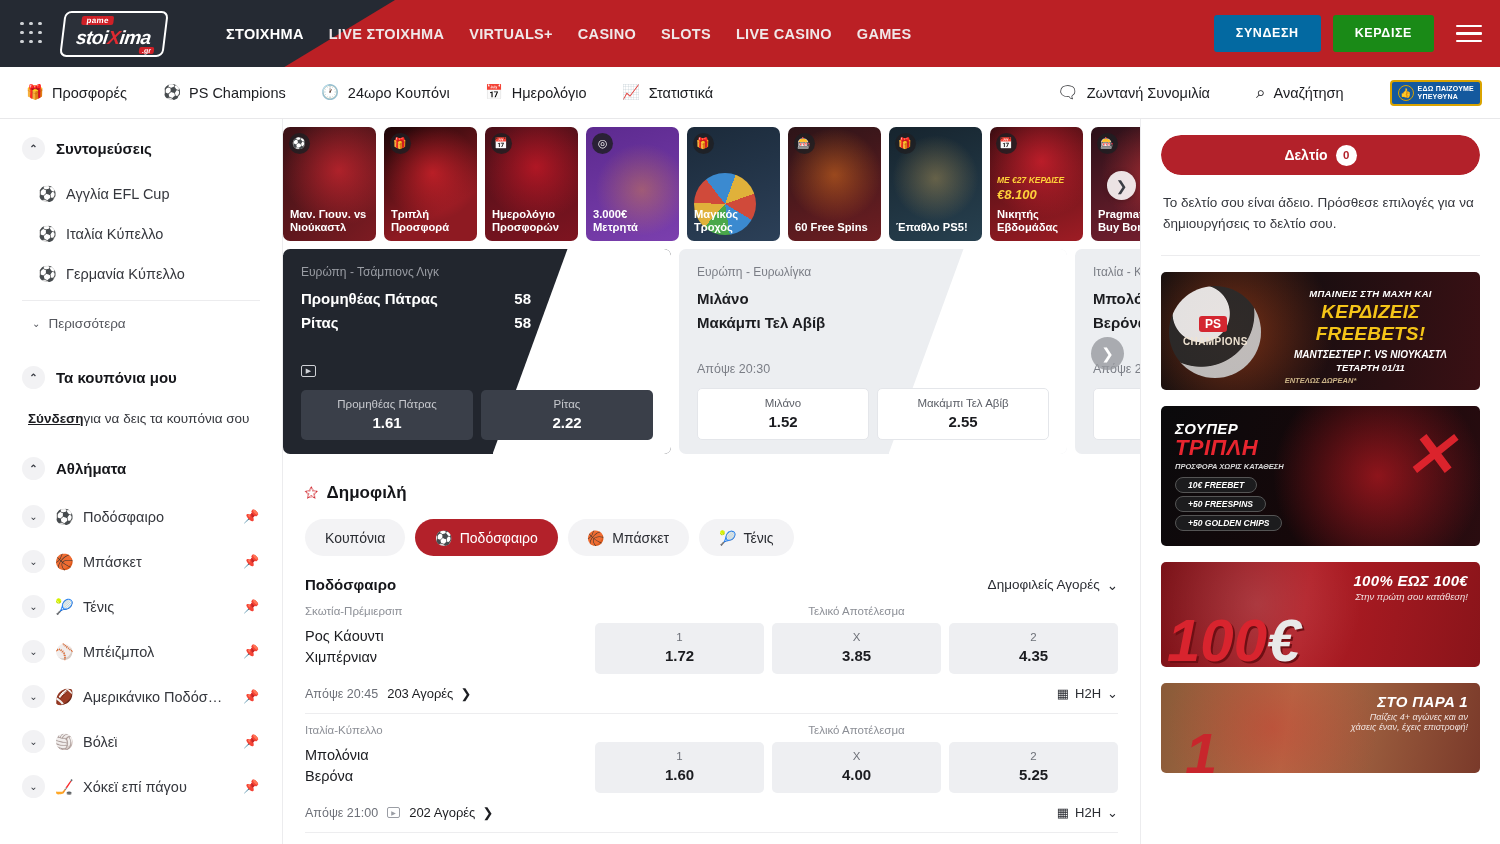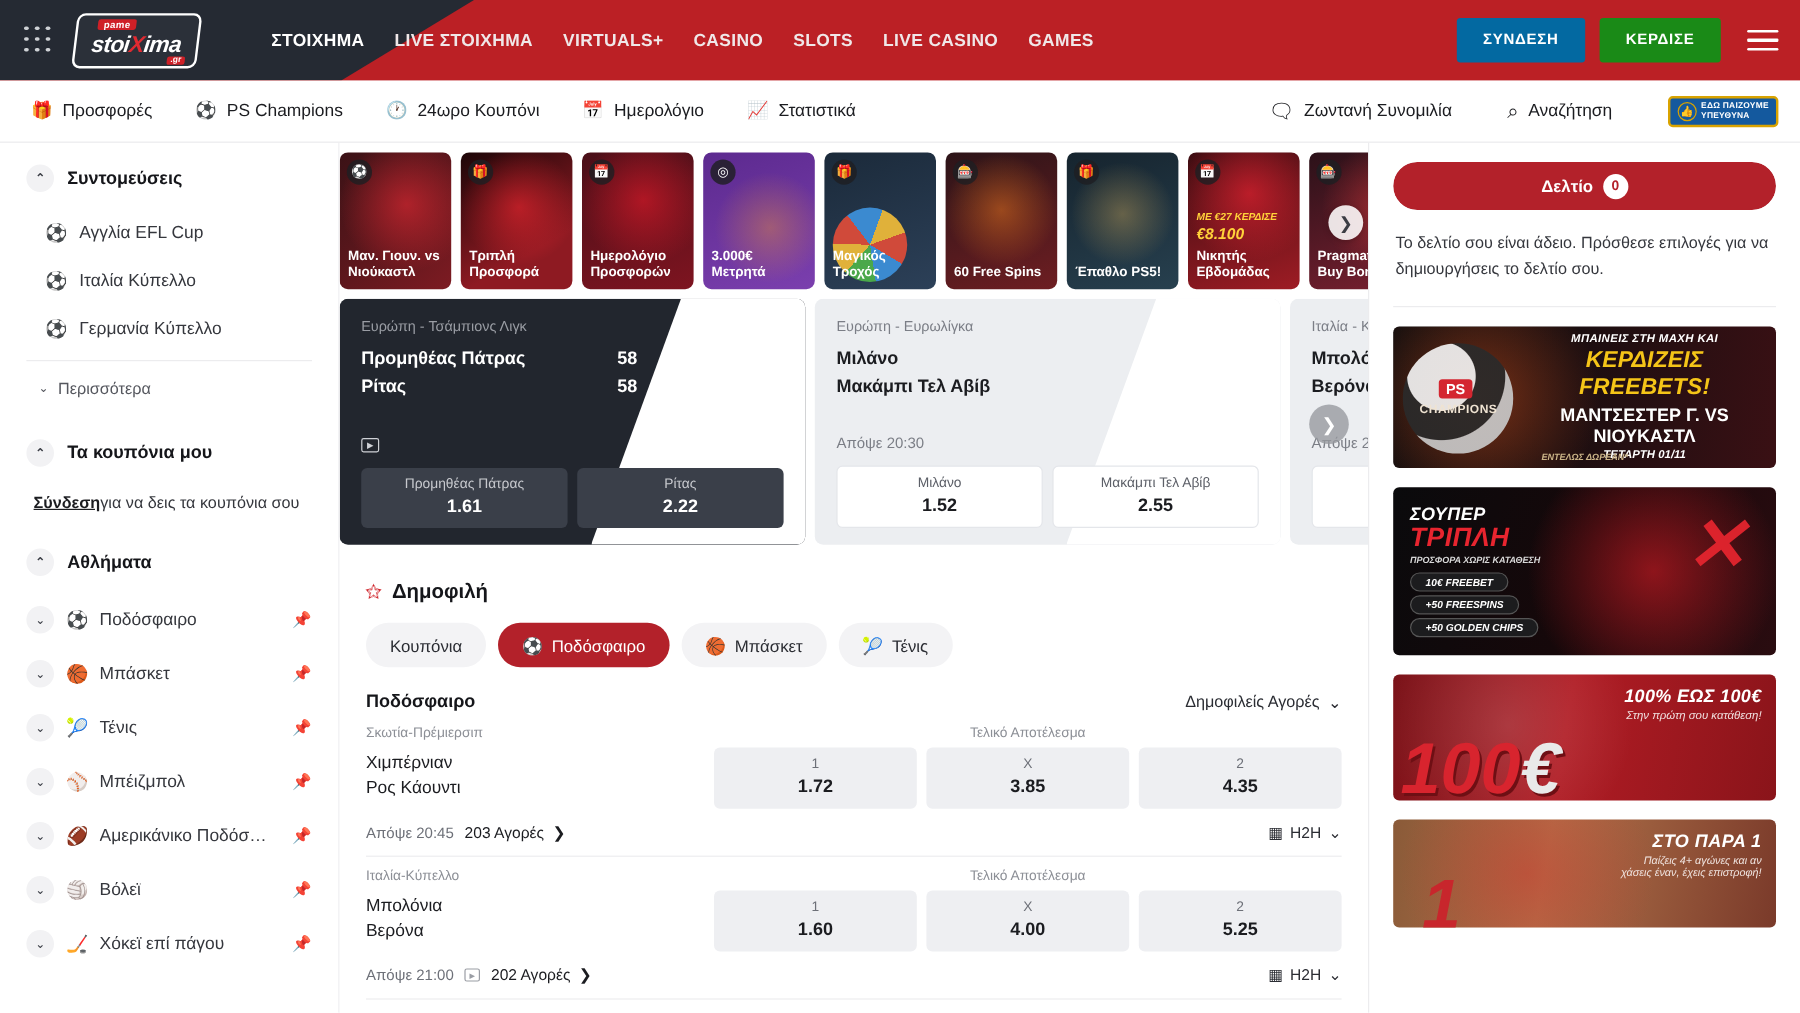--- a/index.html
+++ b/index.html
@@ -701,22 +701,22 @@
         <span class="markets-sel">
           <span>Δημοφιλείς Αγορές</span>
           <span>⌄</span>
         </span>
       </div>
 
       <div class="evrow">
         <div class="evrow-top">
           <div class="ev-left">
             <div class="ev-league">Σκωτία-Πρέμιερσιπ</div>
+            <div class="ev-team">Ρος Κάουντι</div>
             <div class="ev-team">Χιμπέρνιαν</div>
-            <div class="ev-team">Ρος Κάουντι</div>
           </div>
           <div class="ev-right">
             <div class="ev-mtitle">Τελικό Αποτέλεσμα</div>
             <div class="ev-odds">
               <div class="ev-odd">
                 <div class="el">1</div>
                 <div class="ev">1.72</div>
               </div>
               <div class="ev-odd">
                 <div class="el">X</div>
@@ -801,21 +801,21 @@
     <div class="slip-empty">Το δελτίο σου είναι άδειο. Πρόσθεσε επιλογές για να δημιουργήσεις το δελτίο σου.</div>
 
     <div class="rb" style="background:linear-gradient(100deg,#0c0c0e 0%,#1a0e10 45%,#3a1014 100%);">
       <div class="art" style="background:radial-gradient(circle at 22% 50%, rgba(240,90,30,.45), transparent 40%);"></div>
       <div class="circle" style="left:8px;top:14px;width:92px;height:92px;background:radial-gradient(circle at 35% 30%,#f2f2f2 0 32%,#2a2a2a 33% 60%,#c8c8c8 61%);opacity:.92;"></div>
       <div style="position:absolute;left:38px;top:44px;z-index:3;background:#d42630;color:#fff;font-size:12px;font-weight:bold;padding:1px 6px;border-radius:3px;">PS</div>
       <div style="position:absolute;left:22px;top:64px;z-index:3;color:#efe3d2;font-size:10px;font-weight:bold;letter-spacing:.4px;">CHAMPIONS</div>
       <div class="rb-txt" style="text-align:center;padding-left:112px;">
         <div style="color:#fff;font-size:9.5px;font-style:italic;font-weight:bold;letter-spacing:.3px;">ΜΠΑΙΝΕΙΣ ΣΤΗ ΜΑΧΗ ΚΑΙ</div>
         <div style="color:#f5c518;font-size:19px;font-style:italic;font-weight:bold;letter-spacing:.2px;margin:2px 0 4px;">ΚΕΡΔΙΖΕΙΣ FREEBETS!</div>
-        <div style="color:#fff;font-size:15px;font-weight:bold;">ΜΑΝΤΣΕΣΤΕΡ Γ. VS ΝΙΟΥΚΑΣΤΛ</div>
+        <div style="color:#fff;font-size:10px;font-style:italic;font-weight:bold;">ΜΑΝΤΣΕΣΤΕΡ Γ. VS ΝΙΟΥΚΑΣΤΛ</div>
         <div style="color:#fff;font-size:9.5px;font-style:italic;font-weight:bold;margin-top:2px;">ΤΕΤΑΡΤΗ 01/11</div>
       </div>
       <div style="position:absolute;bottom:5px;left:50%;transform:translateX(-50%);color:#cbb488;font-size:7.5px;font-style:italic;font-weight:bold;z-index:3;">ΕΝΤΕΛΩΣ ΔΩΡΕΑΝ*</div>
     </div>
 
     <div class="rb" style="background:linear-gradient(110deg,#0a0a0c 0%,#16080a 50%,#2a0c10 100%);height:140px;">
       <div class="art" style="background:radial-gradient(circle at 68% 50%, rgba(235,30,40,.55), transparent 46%);"></div>
       <div style="position:absolute;right:24px;top:18px;z-index:2;color:#e8252f;font-size:62px;font-weight:bold;font-style:italic;line-height:1;opacity:.92;">✕</div>
       <div class="rb-txt" style="padding-left:14px;">
         <div style="color:#fff;font-size:15px;font-weight:bold;font-style:italic;letter-spacing:.4px;">ΣΟΥΠΕΡ</div>

